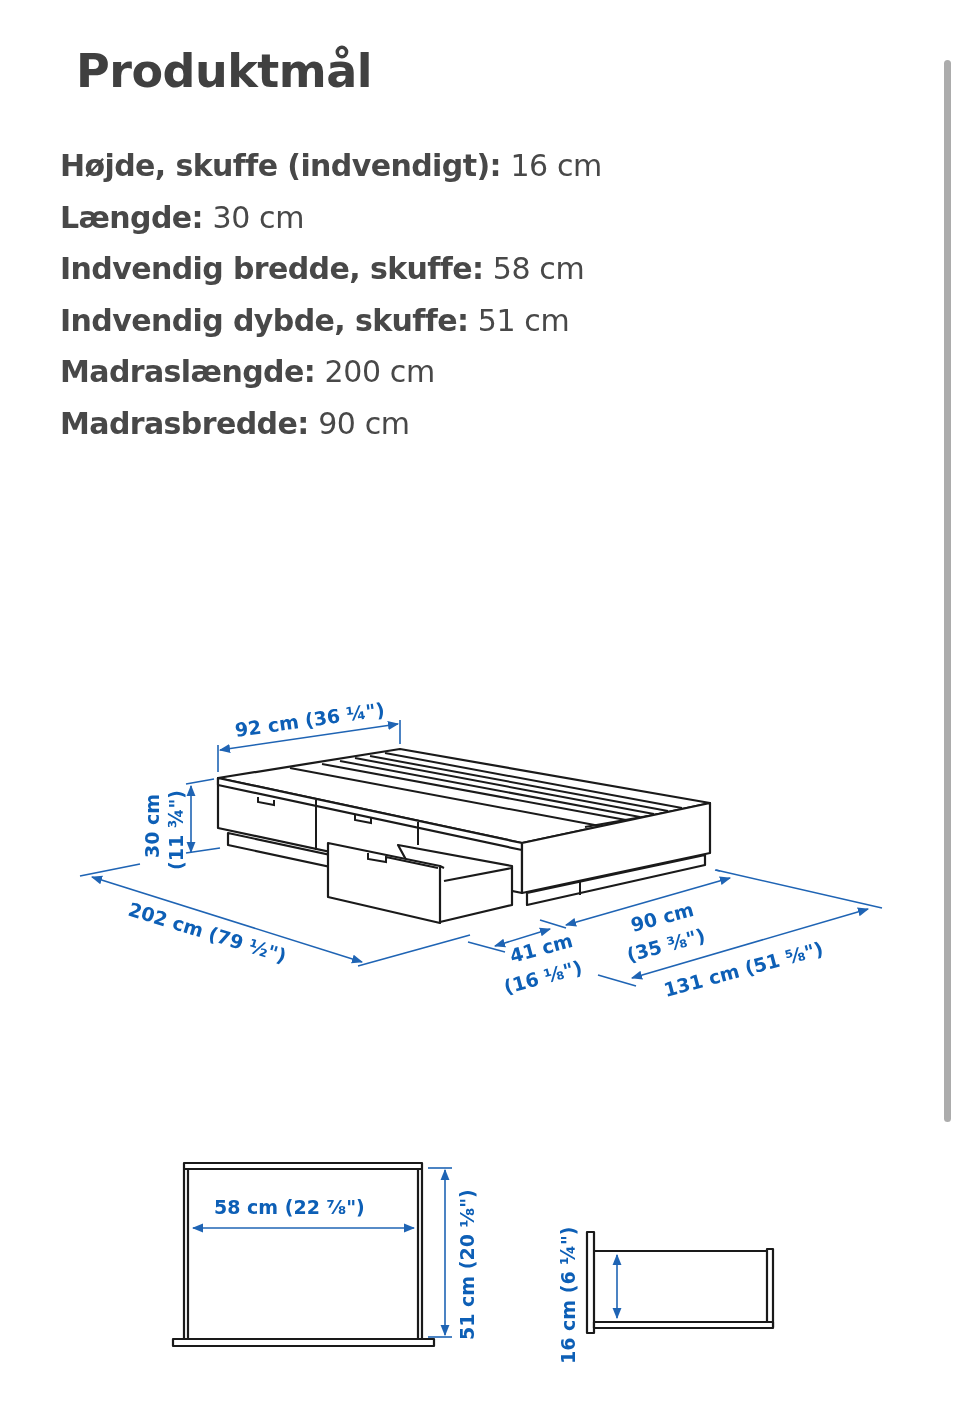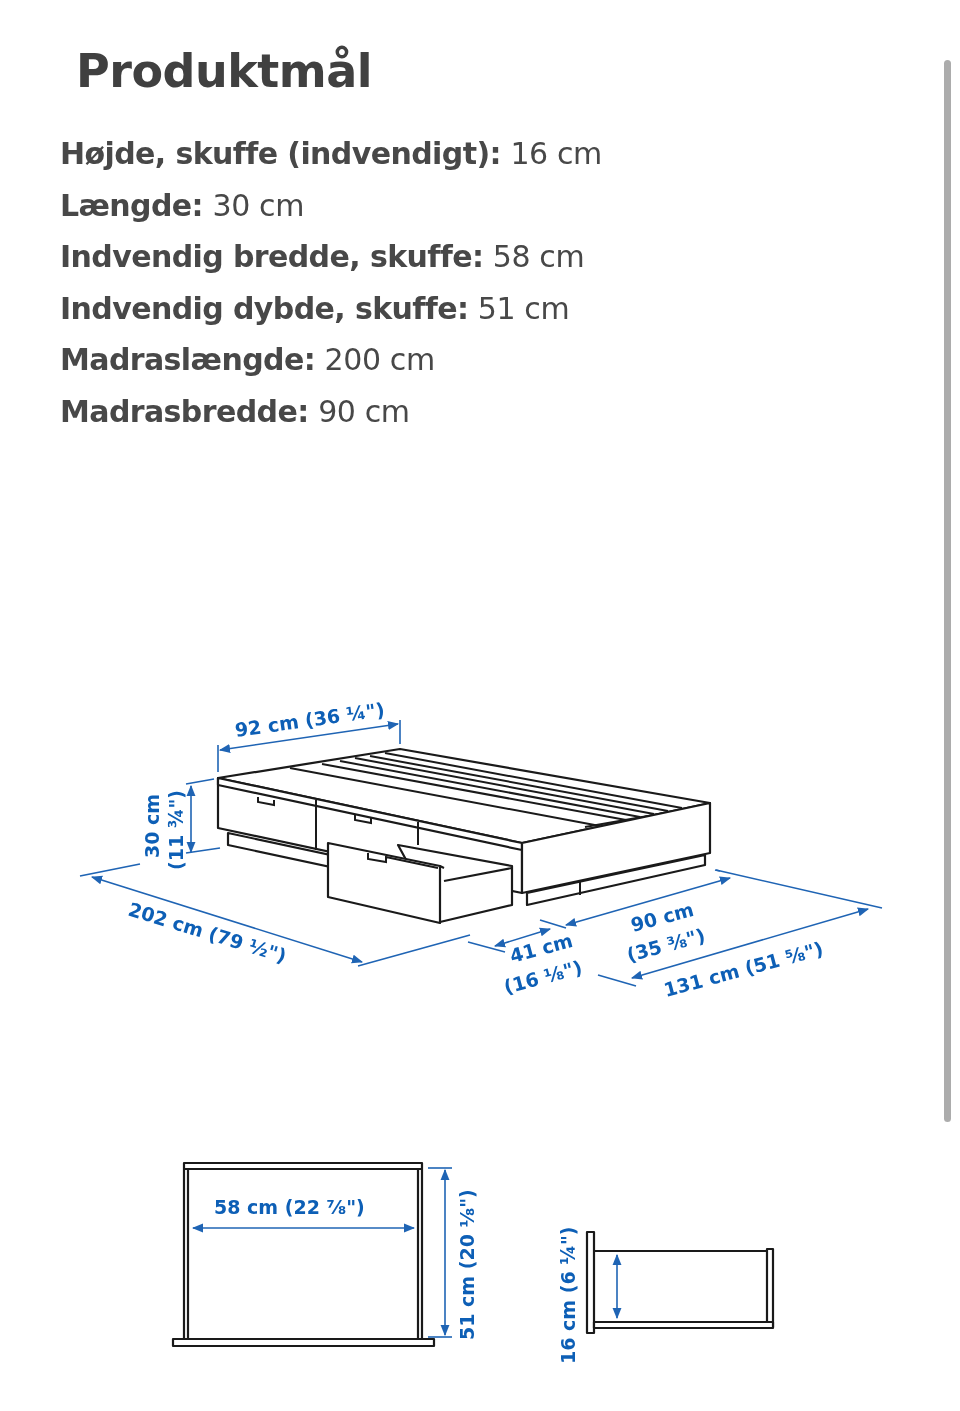--- a/index.html
+++ b/index.html
@@ -1,20 +1,20 @@
 <!DOCTYPE html>
 <html><head>
 <meta charset="utf-8">
 <style>
   html, body { margin: 0; padding: 0; background: #ffffff; }
   body { width: 960px; height: 1411px; position: relative; overflow: hidden;
          font-family: "DejaVu Sans", "Liberation Sans", sans-serif; color: #484848; }
   .title { position: absolute; left: 60px; top: 28px; margin: 16px; font-size: 46px;
            font-weight: bold; color: #404040; letter-spacing: -0.5px; }
-  .dims { position: absolute; left: 60px; top: 128px; margin: 0; padding: 0; list-style: none; }
+  .dims { position: absolute; left: 60px; top: 140px; margin: 0; padding: 0; list-style: none; }
   .dims li { height: 51.6px; line-height: 51.6px; font-size: 30px; white-space: nowrap; }
   .dims .k { font-weight: bold; letter-spacing: -0.6px; }
   .dims .v { font-weight: normal; letter-spacing: -0.4px; }
   .scrollbar { position: absolute; left: 944px; top: 60px; width: 7px; height: 1062px;
                background: #acacac; border-radius: 4px; }
   svg { position: absolute; left: 0; overflow: visible; }
   .bl { fill: #0d5fb6; font-family: "DejaVu Sans", "Liberation Sans", sans-serif;
         font-weight: bold; font-size: 19px; }
   .ln { stroke: #1a1a1a; stroke-width: 2.2; fill: #ffffff; stroke-linejoin: round; }
   .ln2 { stroke: #1a1a1a; stroke-width: 2; fill: none; }

